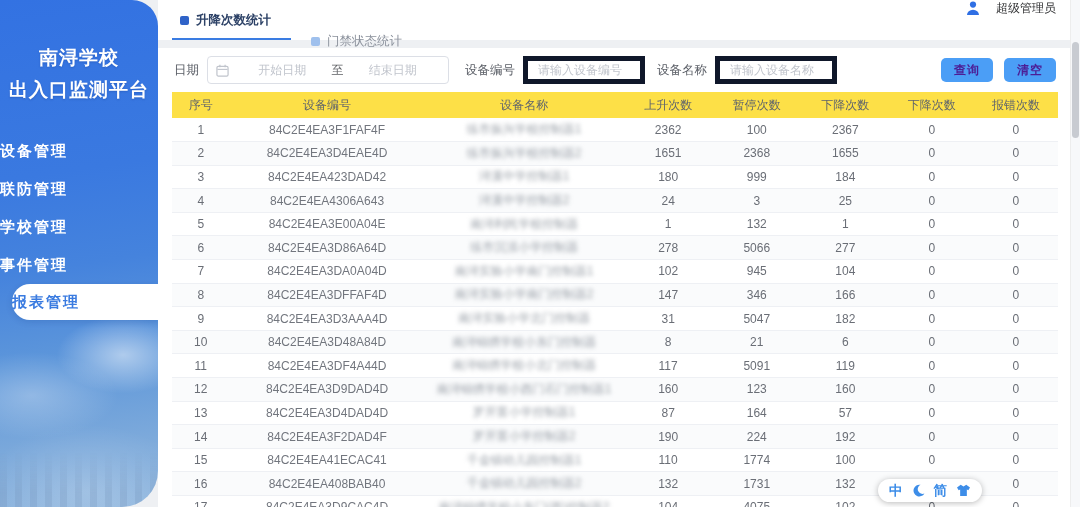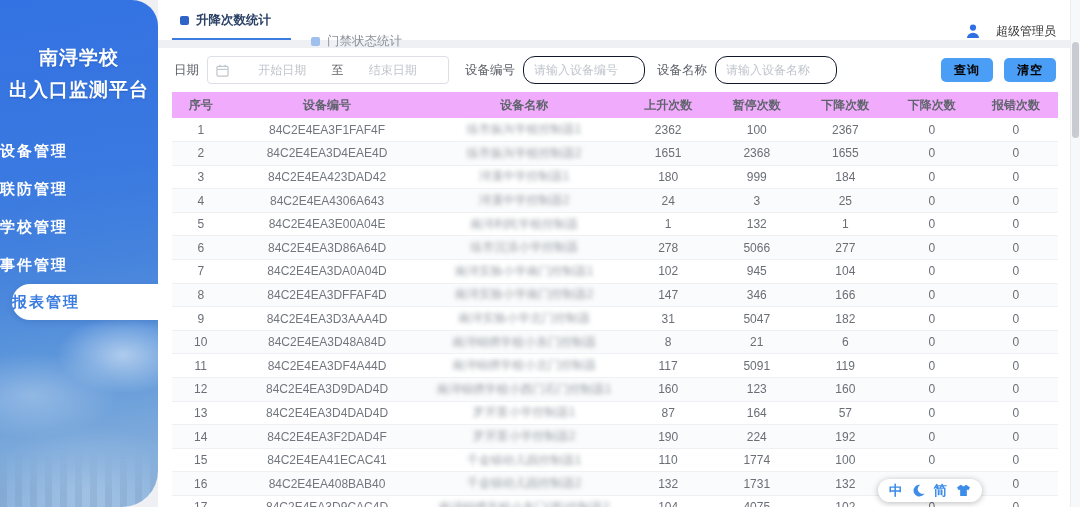--- a/index.html
+++ b/index.html
@@ -26,21 +26,21 @@
   .menu-item { height:38px; line-height:38px; color:#fff;
     font-size:15px; font-weight:bold; letter-spacing:2px; cursor:pointer; }
   .menu-item.active { background:#fff; color:#3a7be0; margin-left:12px;
     height:36px; line-height:36px; margin-top:0; margin-bottom:1px;
     border-radius:19px 0 0 19px; box-shadow:0 2px 6px rgba(20,60,140,.18); }
 
   
   .main { position:absolute; left:158px; top:0; right:0; height:507px; }
 
   .topbar { position:absolute; left:0; right:0; top:0; height:40px; background:#fff;
-    display:flex; align-items:flex-end; justify-content:space-between; padding:0 24px 0 22px; }
+    display:flex; align-items:flex-start; justify-content:space-between; padding:0 24px 0 22px; }
   .tabs { display:flex; gap:40px; height:100%; align-items:center; }
   .tab { position:relative; display:flex; align-items:center; gap:7px;
     font-size:12.5px; height:100%; cursor:pointer; }
   .tab .bullet { width:9px; height:9px; border-radius:2px; }
   .tab.active { color:#2c4166; font-weight:bold; }
   .tab.active .bullet { background:#2f63c8; }
   .tab.active::after { content:""; position:absolute; left:-8px; right:-20px; bottom:0;
     height:2px; background:#3a7ce2; }
   .tab.inactive { color:#8b919c;margin-top:43px; }
   .tab.inactive .bullet { background:#9fc0ed; }
@@ -51,31 +51,31 @@
 
   
   .filter-row { display:flex; align-items:center; margin:2px 2px 8px; height:28px; }
   .f-label { font-size:12.5px; color:#5a5e66; margin-right:8px; white-space:nowrap; }
   .date-box { width:242px; height:28px; border:1px solid #dcdfe6; border-radius:4px;
     display:flex; align-items:center; padding:0 8px; background:#fff; }
   .date-box input { border:none; outline:none; flex:1; width:70px; font-size:12px;
     text-align:center; color:#606266; background:transparent; }
   .date-box input::placeholder { color:#c0c4cc; }
   .to-sep { font-size:12px; color:#606266; padding:0 2px; }
-  .text-input { width:122px; height:28px; border:1px solid #0f172a; border-radius:12px;
+  .text-input { width:122px; height:28px; border:5px solid #0f172a; border-radius:0;
     padding:0 10px; font-size:12px; color:#606266; outline:none; }
   .text-input::placeholder { color:#c0c4cc; }
   .gap14 { width:16px; } .gap10 { width:12px; }
   .btns { margin-left:auto; display:flex; gap:11px; }
-  .btn { background:#4b9ef6; color:#000000; font-size:12px; font-weight:bold;
+  .btn { background:#4b9ef6; color:#4c1d95; font-size:12px; font-weight:bold;
     height:24px; padding:0 13px; border:none; border-radius:5px; letter-spacing:1px; cursor:pointer; }
 
   
   table { width:100%; border-collapse:collapse; table-layout:fixed; }
-  th { background:#f0abfc; font-weight:bold; font-size:12px; color:#5f646c;
+  th { background:#fde047; font-weight:normal; font-size:12px; color:#5f646c;
     height:26px; text-align:center; }
   td { font-size:12px; color:#6a6e76; text-align:center; height:23.6px;
     border-bottom:1px solid #eef0f4; padding:0 2px; white-space:nowrap; overflow:hidden; }
   tbody tr:nth-child(even) td { background:#fafbfc; }
   td.device-id { color:#72767e; }
   td.device-name span { filter:blur(2px); color:#9aa0a8; }
 
   
   .scrollbar { position:absolute; right:0; top:0; width:10px; height:507px;
     background:#f7f8fa; border-left:1px solid #ededed; z-index:8; }

